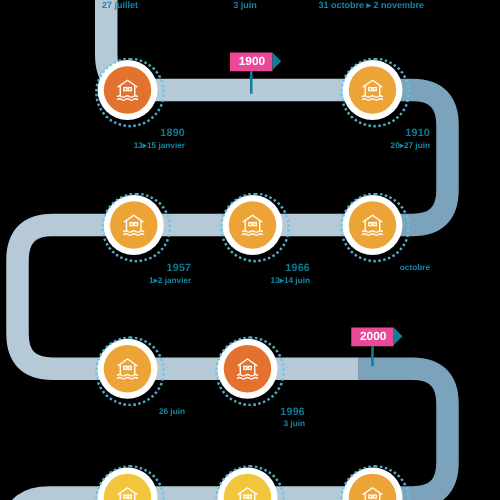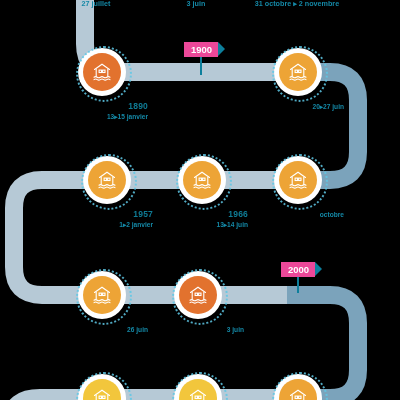--- a/index.html
+++ b/index.html
@@ -126,20 +126,21 @@
               <path d="M4.5 9.5 L12 4.2 L19.5 9.5"></path>
               <path d="M6.2 9.2 V16.2 M17.8 9.2 V16.2"></path>
               <rect x="9.1" y="10.1" width="2.4" height="2.4"></rect>
               <rect x="12.6" y="10.1" width="2.4" height="2.4"></rect>
               <path d="M4 17.2 q1.6 -1.1 3.2 0 q1.6 1.1 3.2 0 q1.6 -1.1 3.2 0 q1.6 1.1 3.2 0 q1.6 -1.1 3.2 0"></path>
               <path d="M4 19.6 q1.6 -1.1 3.2 0 q1.6 1.1 3.2 0 q1.6 -1.1 3.2 0 q1.6 1.1 3.2 0 q1.6 -1.1 3.2 0"></path>
             </svg>
           </div>
         </div>
         <div class="cap">
+          <span class="yr">1910</span>
           <span class="dt">20▸27 juin</span>
         </div>
       </div>
       <div class="node" style="left: 107px; top: 180px;">
         <div class="disc">
           <div class="inner" style="background: rgb(237, 164, 54);">
             <svg viewBox="0 0 24 24" fill="none" stroke="#fff" stroke-width="1.1" stroke-linecap="round">
               <path d="M4.5 9.5 L12 4.2 L19.5 9.5"></path>
               <path d="M6.2 9.2 V16.2 M17.8 9.2 V16.2"></path>
               <rect x="9.1" y="10.1" width="2.4" height="2.4"></rect>
@@ -213,20 +214,21 @@
               <path d="M4.5 9.5 L12 4.2 L19.5 9.5"></path>
               <path d="M6.2 9.2 V16.2 M17.8 9.2 V16.2"></path>
               <rect x="9.1" y="10.1" width="2.4" height="2.4"></rect>
               <rect x="12.6" y="10.1" width="2.4" height="2.4"></rect>
               <path d="M4 17.2 q1.6 -1.1 3.2 0 q1.6 1.1 3.2 0 q1.6 -1.1 3.2 0 q1.6 1.1 3.2 0 q1.6 -1.1 3.2 0"></path>
               <path d="M4 19.6 q1.6 -1.1 3.2 0 q1.6 1.1 3.2 0 q1.6 -1.1 3.2 0 q1.6 1.1 3.2 0 q1.6 -1.1 3.2 0"></path>
             </svg>
           </div>
         </div>
         <div class="cap">
+          <span class="yr">1996</span>
           <span class="dt">3 juin</span>
         </div>
       </div>
       <div class="node" style="left: 102px; top: 398px;">
         <div class="disc">
           <div class="inner" style="background: rgb(242, 198, 60);">
             <svg viewBox="0 0 24 24" fill="none" stroke="#fff" stroke-width="1.1" stroke-linecap="round">
               <path d="M4.5 9.5 L12 4.2 L19.5 9.5"></path>
               <path d="M6.2 9.2 V16.2 M17.8 9.2 V16.2"></path>
               <rect x="9.1" y="10.1" width="2.4" height="2.4"></rect>

